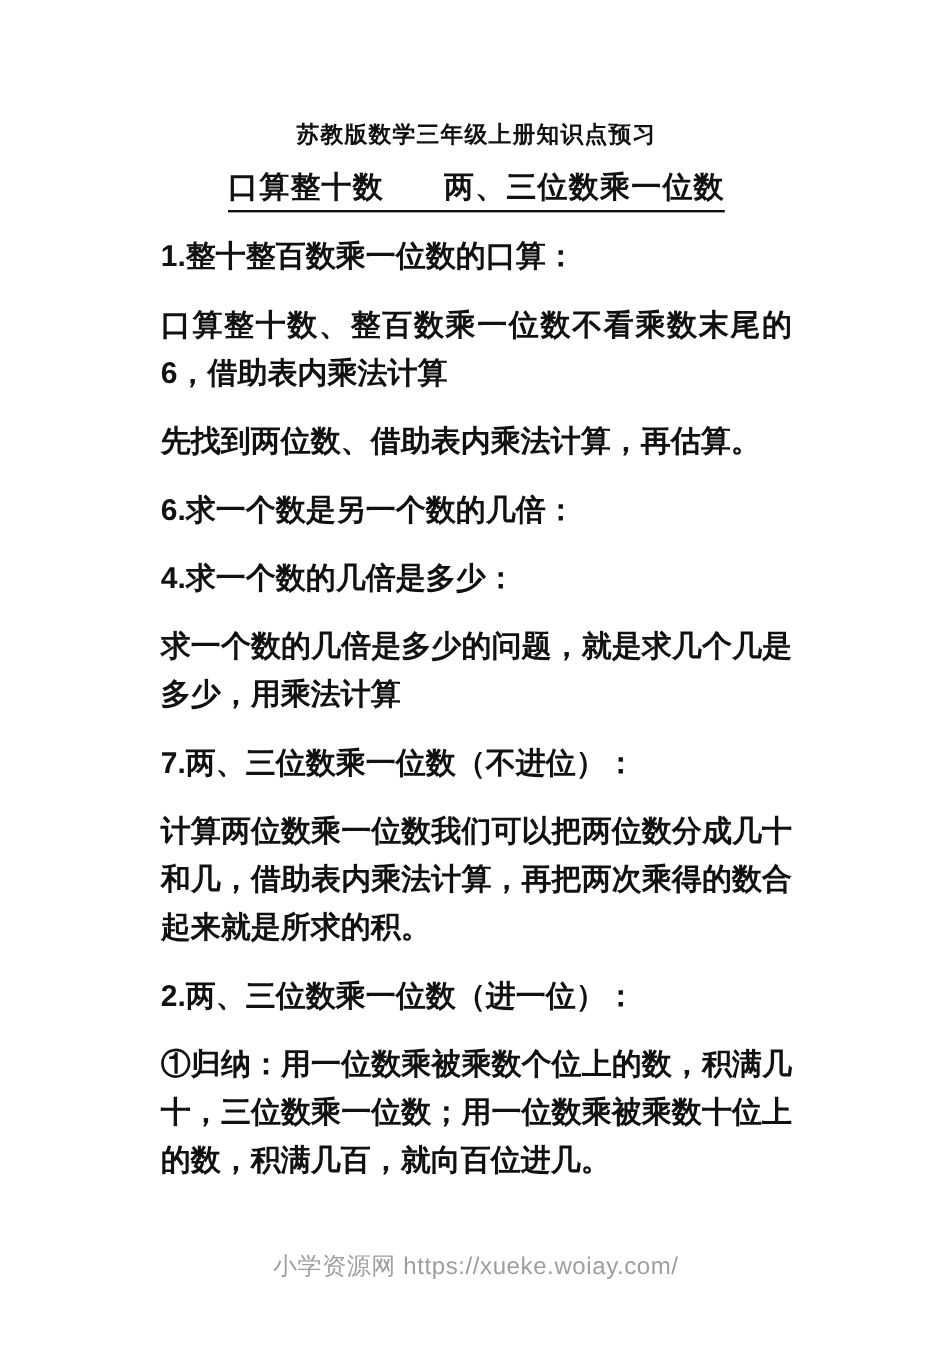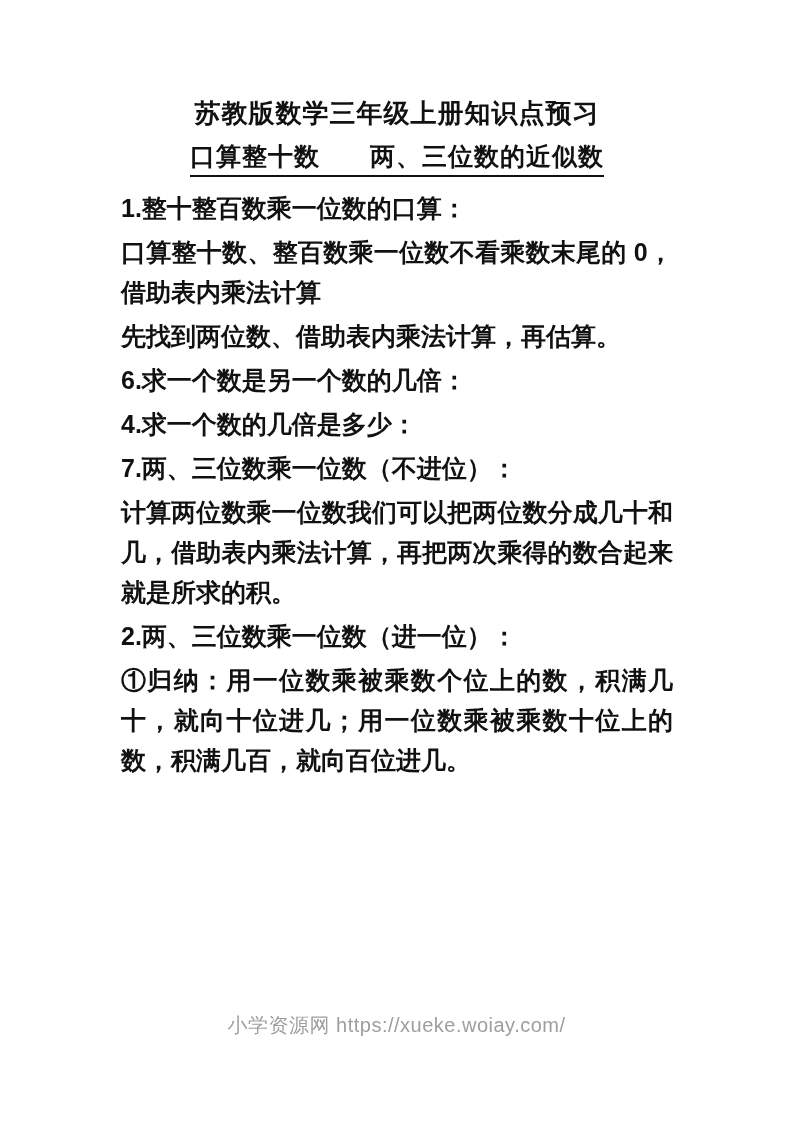--- a/index.html
+++ b/index.html
@@ -20,21 +20,21 @@
 
   .content {
     position: absolute;
     left: 117px;
     width: 560px;
     top: 98px;
   }
 
   .doc-title {
     text-align: center;
-    font-size: 26px;
+    font-size: 19px;
     font-weight: 700;
     letter-spacing: 1px;
     line-height: 30px;
     color: #111111;
     white-space: nowrap;
   }
 
   .unit-row {
     text-align: center;
     margin-top: 13px;
@@ -60,70 +60,71 @@
     margin-top: 11px;
   }
 
   .line {
     font-size: 25px;
     font-weight: 700;
     line-height: 40px;
     color: #111111;
     text-align: justify;
     text-justify: inter-character;
-    margin: 4px;
+    margin: 17px;
   }
 
   .line.heading-line {
     text-align: left;
   }
 
   .footer {
     position: absolute;
     left: 0;
     right: 0;
-    top: 1012px;
+    top: 1042px;
     text-align: center;
     font-size: 20px;
     font-weight: 400;
     color: #9e9e9e;
     letter-spacing: 0.5px;
     white-space: nowrap;
   }
 </style>
 </head>
 <body>
 
 <div class="page">
   <div class="content">
 
     <div class="doc-title">苏教版数学三年级上册知识点预习</div>
 
     <div class="unit-row">
       <span class="unit-underline">
-        <span>口算整十数</span><span class="unit-gap"></span><span>两、三位数的近似数</span>
+        <span>口算整十数</span><span class="unit-gap"></span><span>两、三位数乘一位数</span>
       </span>
     </div>
 
     <div class="body-text">
 
       <p class="line heading-line">1.整十整百数乘一位数的口算：</p>
-      <p class="line">口算整十数、整百数乘一位数不看乘数末尾的 0，借助表内乘法计算</p>
+      <p class="line">口算整十数、整百数乘一位数不看乘数末尾的 6，借助表内乘法计算</p>
 
       <p class="line">先找到两位数、借助表内乘法计算，再估算。</p>
 
       <p class="line heading-line">6.求一个数是另一个数的几倍：</p>
 
       <p class="line heading-line">4.求一个数的几倍是多少：</p>
+      <p class="line">求一个数的几倍是多少的问题，就是求几个几是多少，用乘法计算</p>
 
       <p class="line heading-line">7.两、三位数乘一位数（不进位）：</p>
       <p class="line">计算两位数乘一位数我们可以把两位数分成几十和几，借助表内乘法计算，再把两次乘得的数合起来就是所求的积。</p>
 
       <p class="line heading-line">2.两、三位数乘一位数（进一位）：</p>
-      <p class="line">①归纳：用一位数乘被乘数个位上的数，积满几十，就向十位进几；用一位数乘被乘数十位上的数，积满几百，就向百位进几。</p>
+      <p class="line">①归纳：用一位数乘被乘数个位上的数，积满几十，三位数乘一位数；用一位数乘被乘数十位上的数，积满几百，就向百位进几。</p>
 
     </div>
   </div>
 
   <div class="footer">
     <span>小学资源网</span>
     <span>https://xueke.woiay.com/</span>
   </div>
 </div>
 

